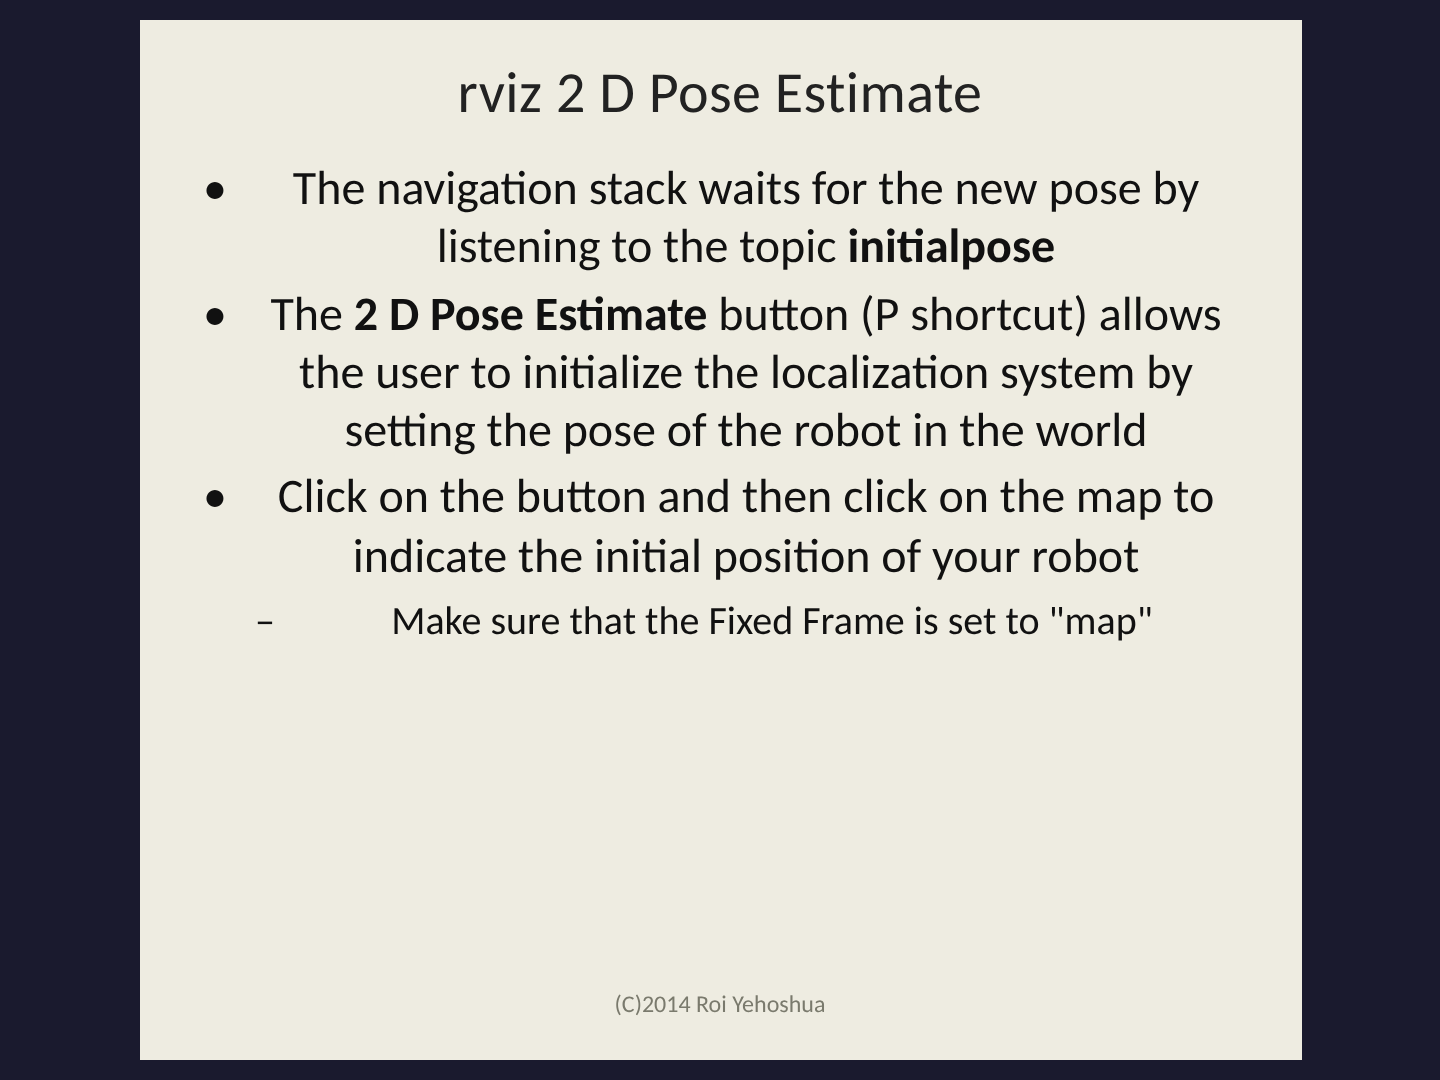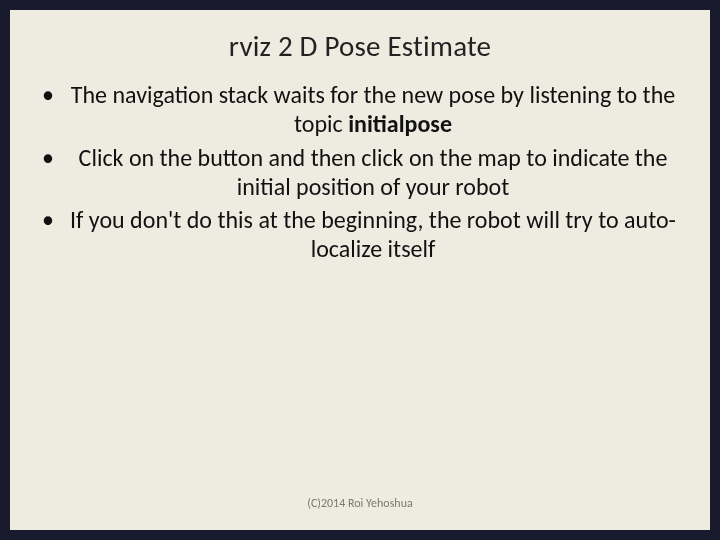--- a/index.html
+++ b/index.html
@@ -5,21 +5,21 @@
   * { margin: 0; padding: 0; box-sizing: border-box; }
   html, body { width: 720px; height: 540px; overflow: hidden; }
   body {
     background: #1a1a2e;
     font-family: Calibri, "Segoe UI", Arial, sans-serif;
     display: flex;
     align-items: center;
     justify-content: center;
   }
   .slide {
-    width: 700px;
+    width: 581px;
     height: 520px;
     background: #eeece1;
     position: relative;
     padding: 14px 28px 0 28px;
   }
   .title {
     text-align: center;
     font-size: 29px;
     font-weight: 400;
     color: #222;
@@ -84,21 +84,26 @@
 <body>
 
 <div class="slide">
   <h1 class="title">rviz 2 D Pose Estimate</h1>
 
   <ul class="main">
     <li>
       <span>The navigation stack waits for the new pose by listening to the topic </span><span class="b">initialpose</span>
     </li>
     <li>
-      <span>Click on the button and then click on the map to indicate the initial position of your robot</span>
+      <span>The </span><span class="b">2 D Pose Estimate</span><span> button (P shortcut) allows the user to initialize the localization system by setting the pose of the robot in the world</span>
     </li>
     <li>
-      <span>If you don't do this at the beginning, the robot will try to auto-localize itself</span>
+      <span>Click on the button and then click on the map to indicate the initial position of your robot</span>
+      <ul class="sub">
+        <li>
+          <span>Make sure that the Fixed Frame is set to "map"</span>
+        </li>
+      </ul>
     </li>
   </ul>
 
   <div class="footer">(C)2014 Roi Yehoshua</div>
 </div>
 
 </body></html>

